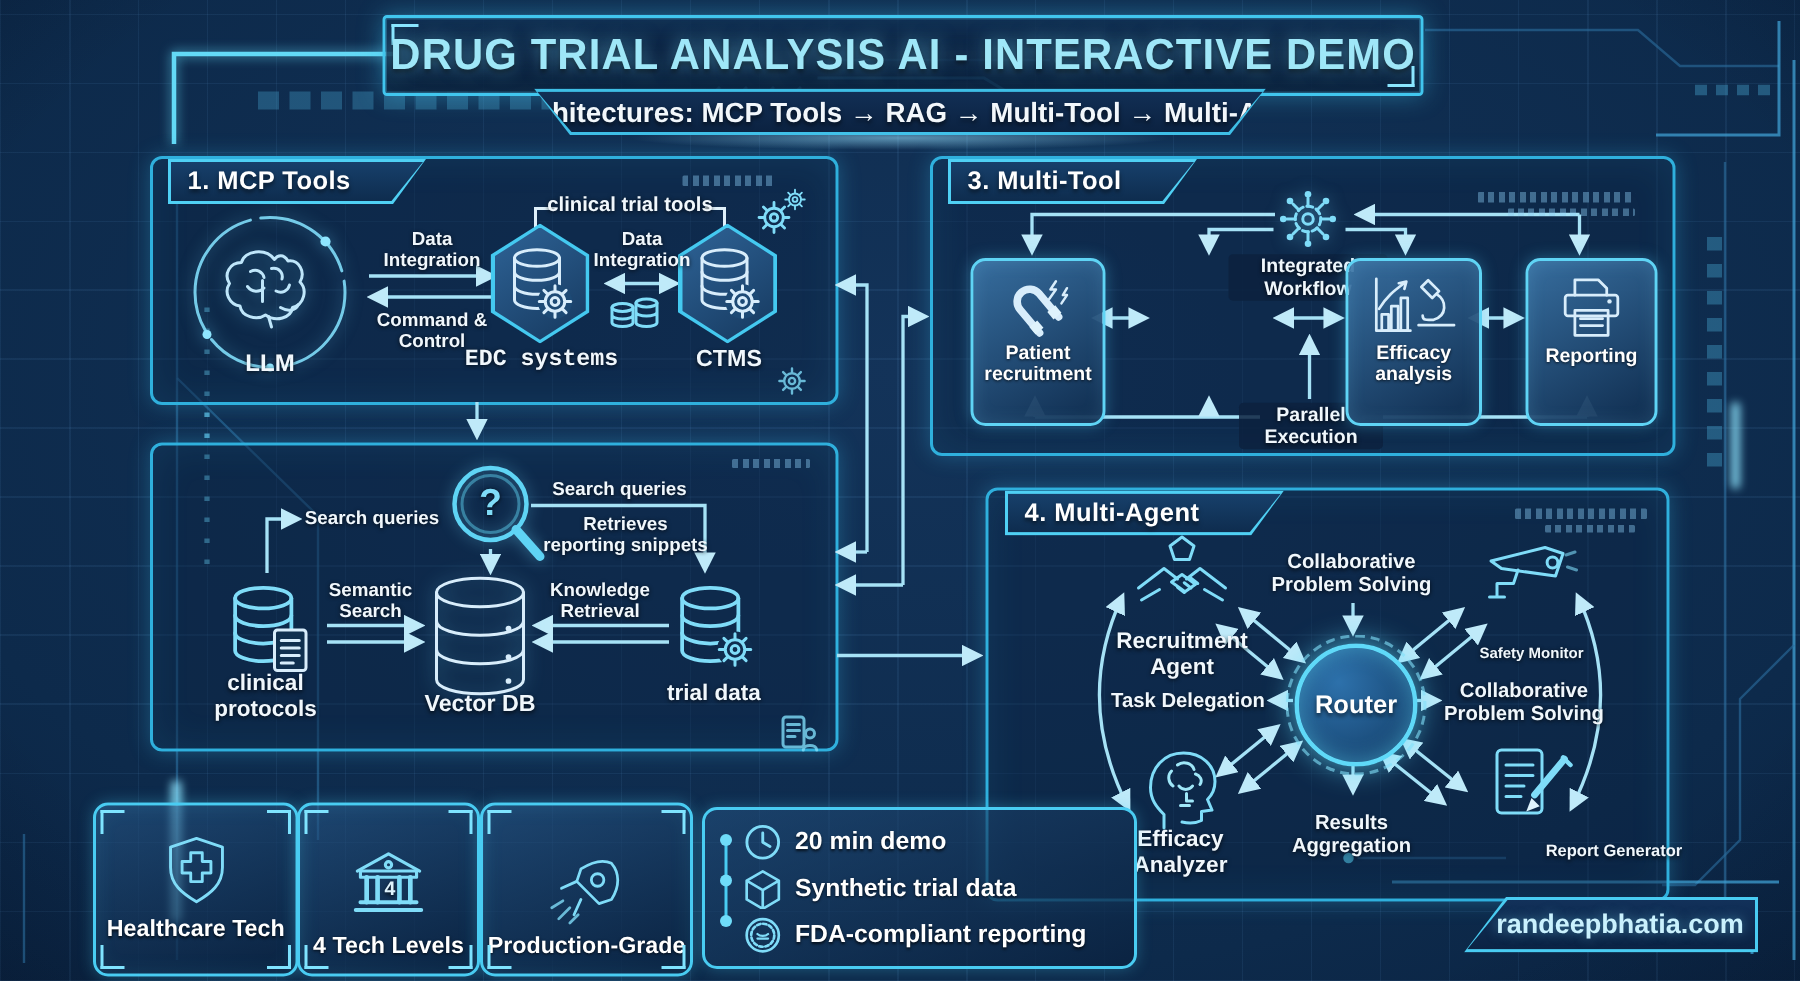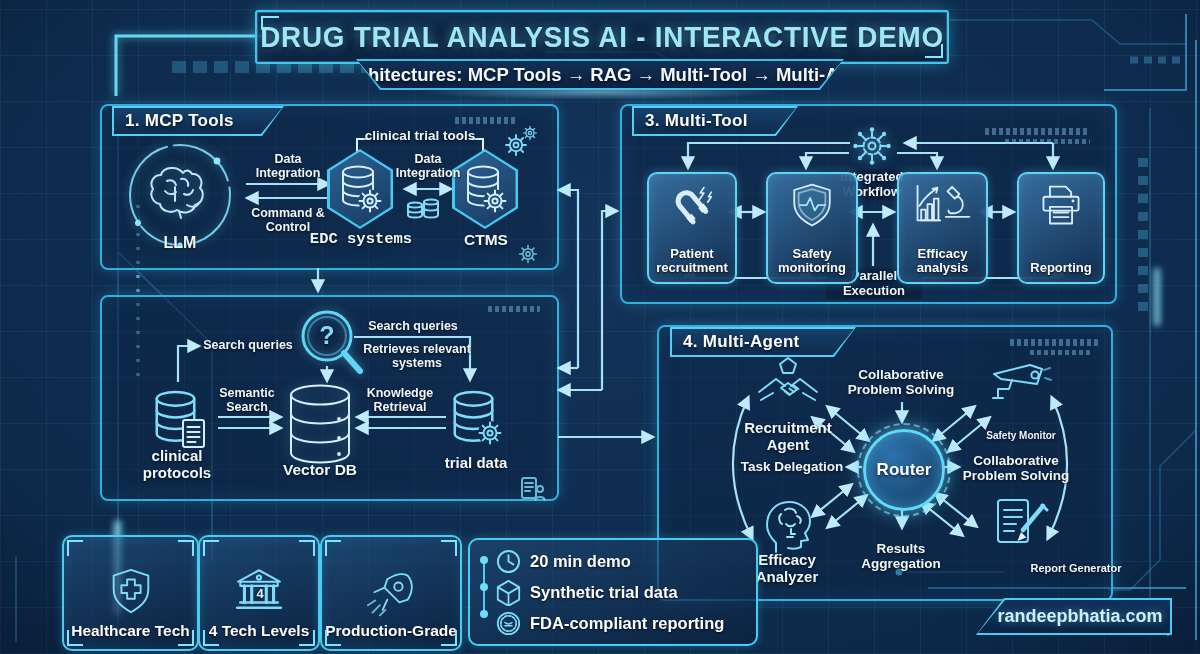--- a/index.html
+++ b/index.html
@@ -36,21 +36,21 @@
   .hexwrap{position:absolute;z-index:3;}
   .hex-o{position:absolute;inset:0;background:#44c9f0;
     clip-path:polygon(50% 0,100% 26%,100% 74%,50% 100%,0 74%,0 26%);
     filter:drop-shadow(0 0 7px rgba(68,201,240,.55));}
   .hex-i{position:absolute;inset:2.5px;background:linear-gradient(145deg,#2e6396,#16395f);
     clip-path:polygon(50% 0,100% 26%,100% 74%,50% 100%,0 74%,0 26%);
     display:flex;align-items:center;justify-content:center;}
   .card{position:absolute;z-index:3;border:2px solid #5fd4f5;border-radius:10px;
     background:linear-gradient(150deg,rgba(58,115,165,.92),rgba(15,44,78,.95));
     box-shadow:0 0 10px rgba(80,200,240,.35), inset 0 0 12px rgba(130,220,255,.16);
-    display:flex;flex-direction:column;align-items:center;justify-content:space-between;
+    display:flex;flex-direction:column;align-items:center;
     padding:8px 3px 7px;}
   .c-label{color:#fff;font-weight:bold;font-size:13px;line-height:1.07;text-align:center;
     text-shadow:0 1px 2px rgba(0,0,0,.75);}
   .router{position:absolute;z-index:3;left:863px;top:429px;width:76px;height:76px;border-radius:50%;
     background:radial-gradient(circle at 35% 30%, #2d71ab, #123a63);
     border:3px solid #5fd9f8;display:flex;align-items:center;justify-content:center;
     box-shadow:0 0 20px rgba(95,217,248,.75), inset 0 0 14px rgba(95,217,248,.45);}
   .router::after{content:"";position:absolute;inset:-9px;border:2px dashed rgba(130,225,250,.6);border-radius:50%;}
   .router span{color:#fff;font-size:17px;font-weight:bold;text-shadow:0 2px 3px rgba(0,0,0,.6);}
   .badge-card{position:absolute;z-index:3;border:2px solid #49ccf2;border-radius:10px;
@@ -330,21 +330,21 @@
     <svg class="icon" width="72" height="72" viewBox="0 0 72 72" style="filter:drop-shadow(0 0 5px rgba(110,215,250,.45));">
       <circle cx="29" cy="28" r="24" stroke="#5fd4f5" stroke-width="3"></circle>
       <circle cx="29" cy="28" r="19" stroke="#5fd4f5" opacity=".45"></circle>
       <path d="M46 45 L62 63" stroke="#5fd4f5" stroke-width="6"></path>
     </svg>
   </div>
   <div class="lbl" style="left:327px;top:335px;font-size:25px;color:#7fdcf8;">?</div>
 
   <div class="lbl nw" style="left:248px;top:345px;">Search queries</div>
   <div class="lbl nw" style="left:413px;top:326px;">Search queries</div>
-  <div class="lbl" style="left:417px;top:356px;width:112px;">Retrieves relevant systems</div>
+  <div class="lbl" style="left:417px;top:356px;width:112px;">Retrieves reporting snippets</div>
   <div class="lbl" style="left:247px;top:400px;width:80px;">Semantic Search</div>
   <div class="lbl" style="left:400px;top:400px;width:88px;">Knowledge Retrieval</div>
 
   <div class="icon-abs" style="left:151px;top:388px;">
     <svg class="icon cy" width="56" height="62" viewBox="0 0 56 62">
       <use href="#g-db" transform="translate(2,2) scale(1.25)"></use>
       <g transform="translate(32,32)">
         <rect width="21" height="27" rx="2" fill="#10304f" stroke="#d8edfb"></rect>
         <path d="M4.5 7 h12 M4.5 12 h12 M4.5 17 h12 M4.5 22 h8" stroke="#d8edfb"></path>
       </g>
@@ -406,44 +406,36 @@
       <g transform="rotate(-40 24 26)">
         <path d="M16 42 V20 a9 9 0 0 1 18 0 V42" stroke-width="5.5"></path>
         <rect x="13" y="34" width="7.5" height="7" fill="#dff3fc" stroke="none"></rect>
         <rect x="30" y="34" width="7.5" height="7" fill="#dff3fc" stroke="none"></rect>
       </g>
       <path d="M40 6 l-4 6 h4 l-5 7 M48 11 l-3 5 h3 l-4 6" stroke-width="1.8"></path>
     </svg>
     <div class="c-label">Patient recruitment</div>
   </div>
 
-  <div class="card" style="left:766px;top:172px;width:82px;height:93px;">
-    <svg class="icon" width="48" height="48" viewBox="0 0 52 54">
-      <path d="M26 3 L46 9 V23 c0 13 -9 20 -20 26 C15 43 6 36 6 23 V9 z" fill="rgba(90,190,235,.15)"></path>
-      <path d="M26 8 L41 12.5 V23 c0 10 -7 15.5 -15 20 -8 -4.5 -15 -10 -15 -20 V12.5 z" opacity=".55"></path>
-      <path d="M12 26 h8 l4 -8 5 14 4 -6 h8" stroke="#9fe7f8"></path>
-    </svg>
-    <div class="c-label">Safety monitoring</div>
-  </div>
 
   <div class="card" style="left:897px;top:172px;width:81px;height:93px;">
     <svg class="icon" width="60" height="46" viewBox="0 0 66 50">
       <path d="M5 4 V42 H30"></path>
       <rect x="9" y="30" width="5" height="12"></rect>
         <rect x="16" y="24" width="5" height="18"></rect>
         <rect x="23" y="18" width="5" height="24"></rect>
       <path d="M7 26 C13 16 19 12 27 6 M27 6 l-5.5 1.2 M27 6 l-1.4 5.4"></path>
       <g transform="translate(36,2)">
         <path d="M7 3 l8 8 -5 5 -8 -8 z M13 13 c8 5 8 16 -2 19 M3 29 c0 4 4 3 8 3 M0 36 h26"></path>
       </g>
     </svg>
     <div class="c-label">Efficacy analysis</div>
   </div>
 
-  <div class="card" style="left:1017px;top:172px;width:78px;height:93px;gap:31px;">
+  <div class="card" style="left:1017px;top:172px;width:78px;height:93px;">
     <svg class="icon" width="50" height="48" viewBox="0 0 54 52">
       <path d="M15 16 V5 h17 l6 6 v5"></path>
       <rect x="8" y="16" width="38" height="15" rx="2"></rect>
       <circle cx="40" cy="20.5" r="1.6" fill="#d8edfb" stroke="none"></circle>
       <rect x="15" y="27" width="24" height="18"></rect>
       <path d="M19 33 h16 M19 38 h16"></path>
     </svg>
     <div class="c-label">Reporting</div>
   </div>
 
@@ -489,21 +481,21 @@
 
   <div class="router">
     <span>Router</span>
   </div>
 
   <div class="lbl" style="left:901px;top:382px;width:124px;font-size:13.5px;">Collaborative Problem Solving</div>
   <div class="lbl nw" style="left:792px;top:467px;font-size:13.5px;">Task Delegation</div>
   <div class="lbl" style="left:1016px;top:468px;width:124px;font-size:13.5px;">Collaborative Problem Solving</div>
   <div class="lbl" style="left:901px;top:556px;width:100px;font-size:13.5px;">Results Aggregation</div>
 
-  <div class="badge-card" style="left:62px;top:535px;width:125px;height:95px;">
+  <div class="badge-card" style="left:62px;top:535px;width:125px;height:95px;justify-content:center;">
     <div class="corners"></div>
     <svg class="icon cy" width="46" height="50" viewBox="0 0 46 52" style="margin-bottom:4px;">
       <path d="M23 2 L41 8 V22 c0 12 -8 18 -18 24 C13 40 5 34 5 22 V8 z"></path>
       <path d="M19 12 h8 v6 h6 v8 h-6 v6 h-8 v-6 h-6 v-8 h6 z"></path>
     </svg>
     <div class="b-label">Healthcare Tech</div>
   </div>
 
   <div class="badge-card" style="left:198px;top:535px;width:110px;height:95px;">
     <div class="corners"></div>

